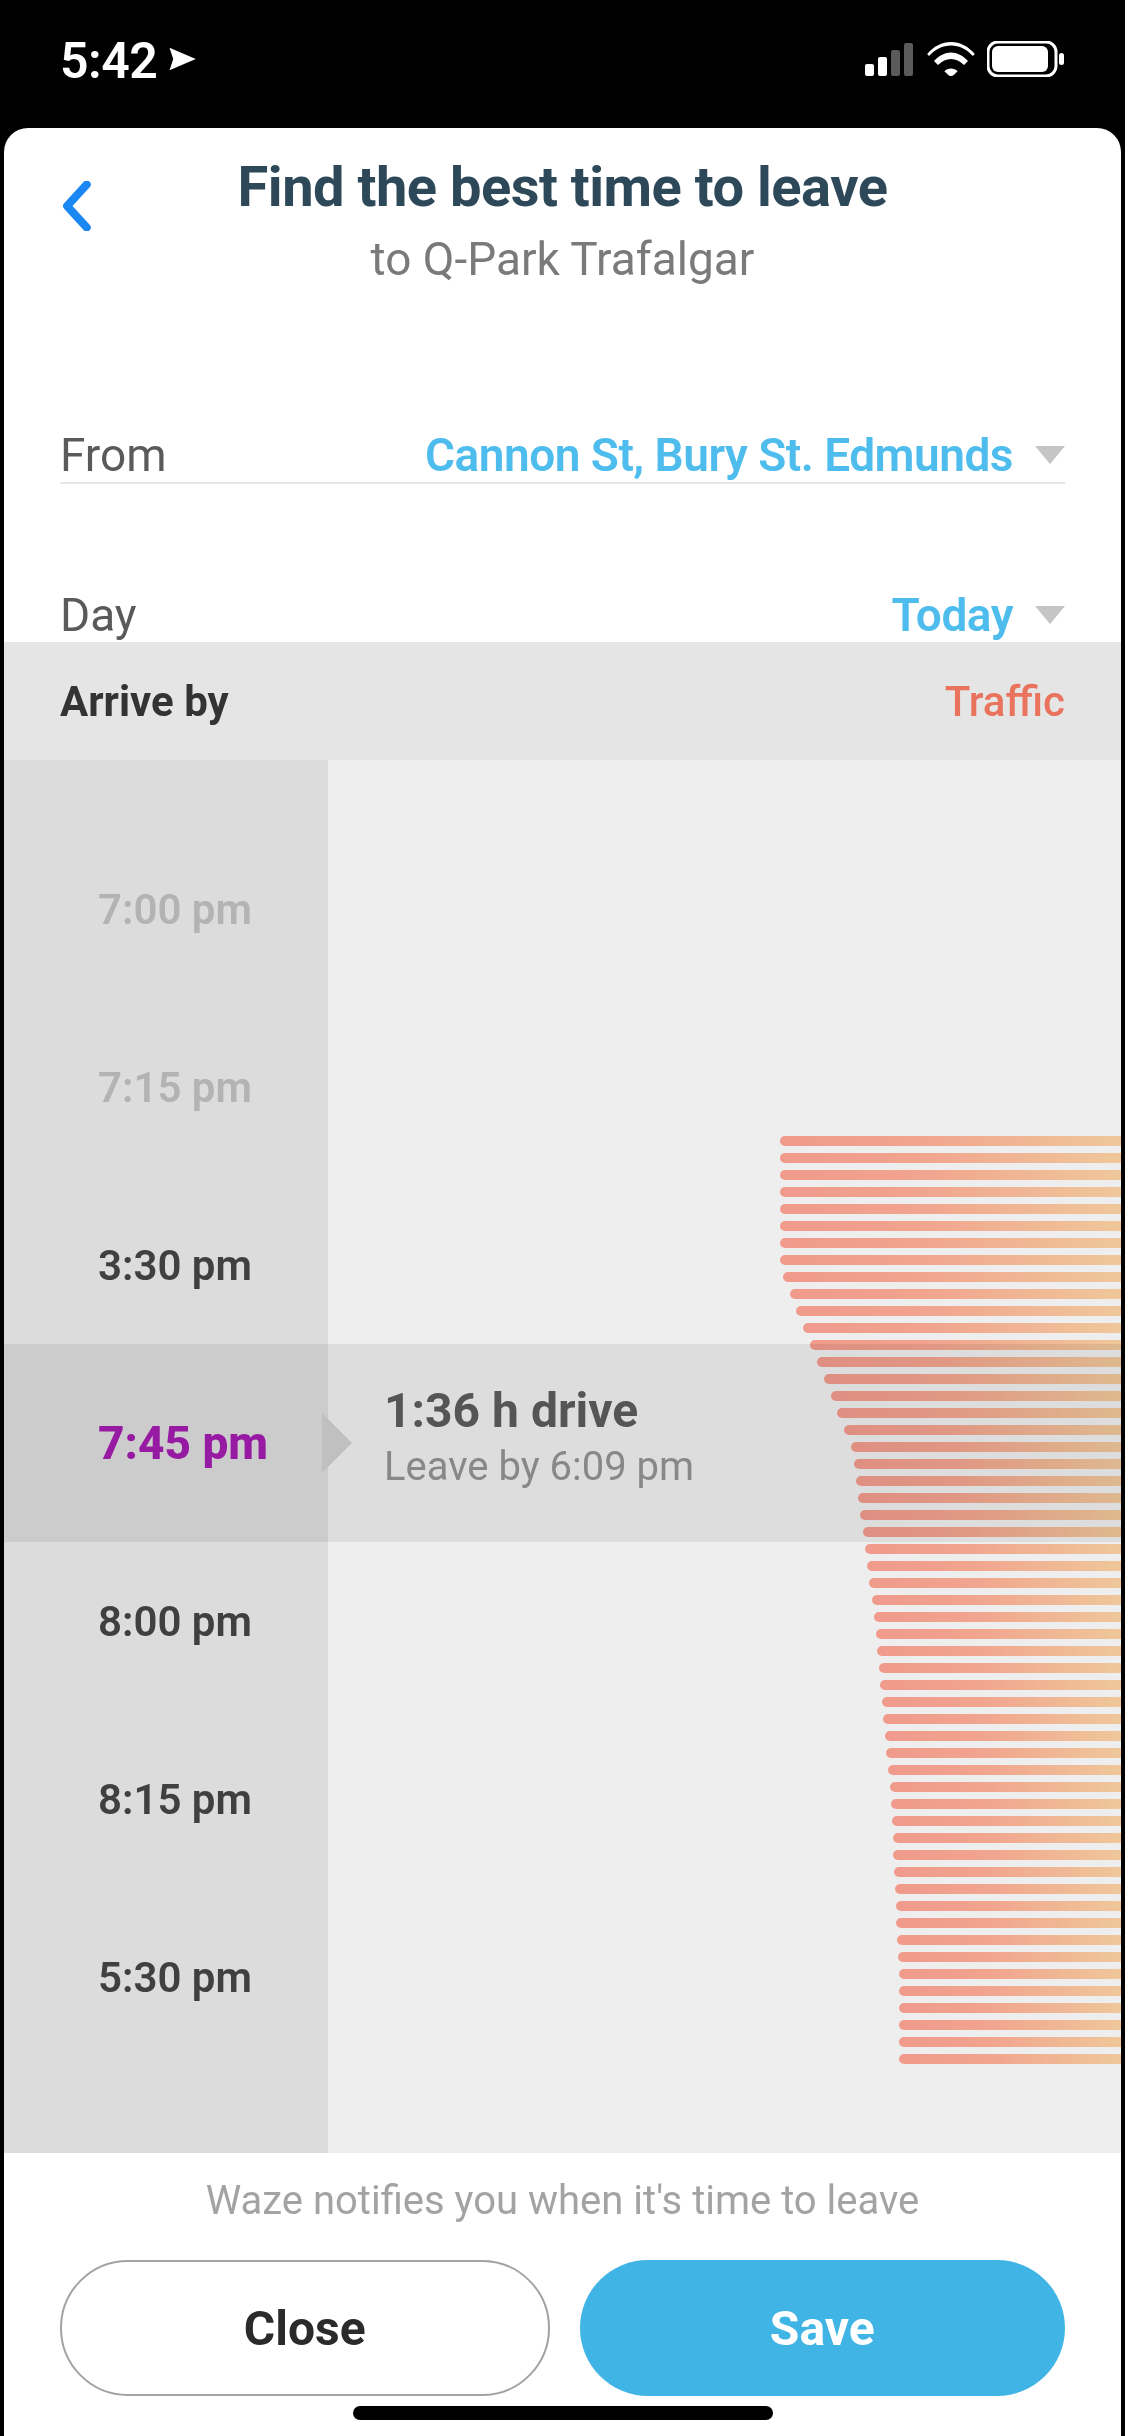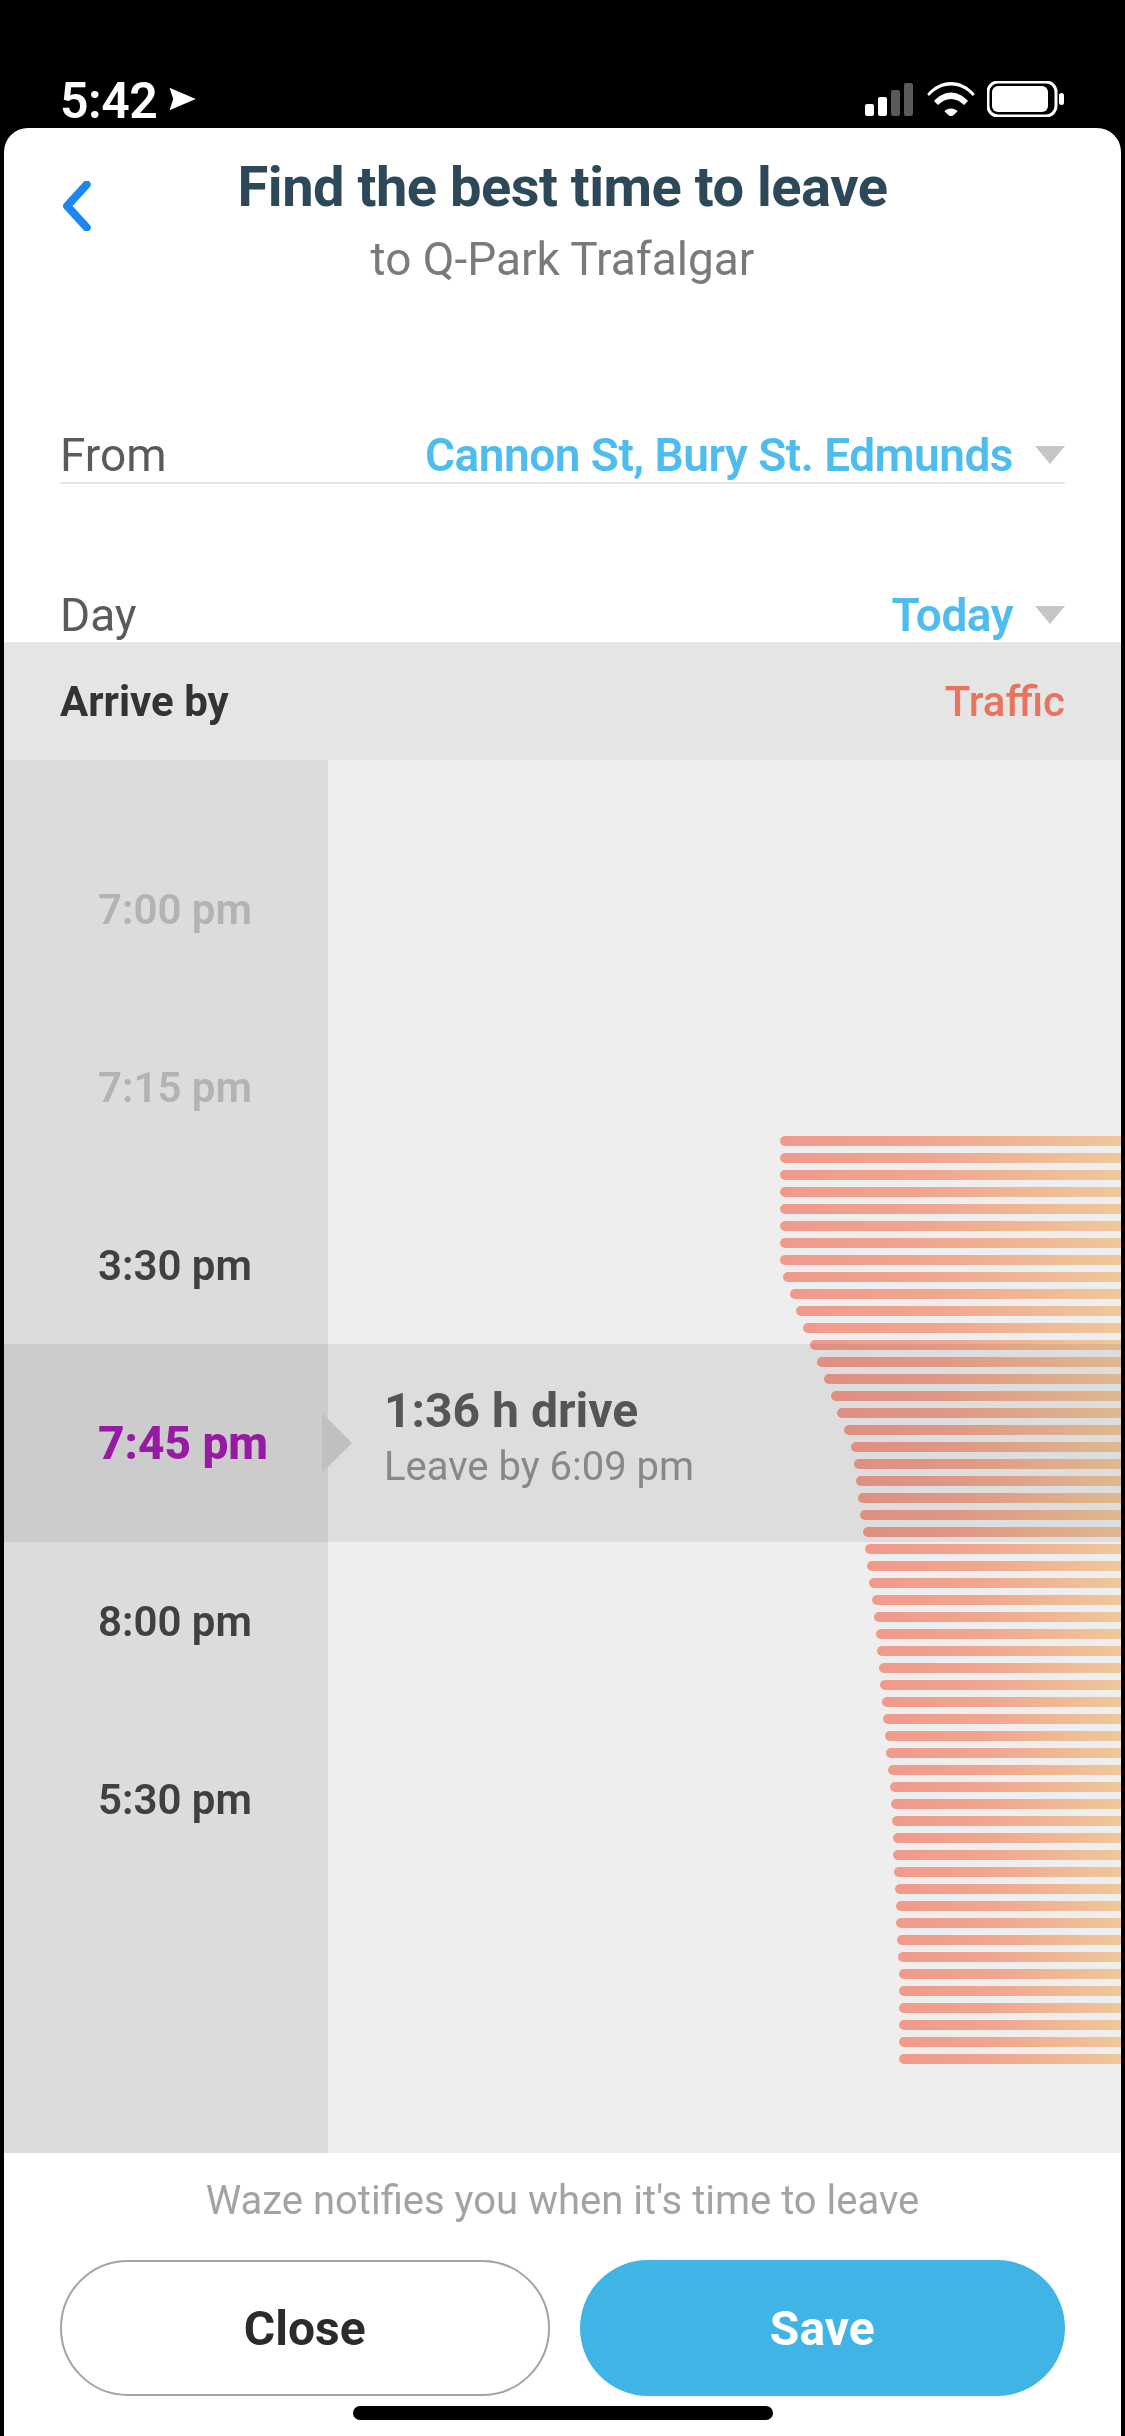--- a/index.html
+++ b/index.html
@@ -17,21 +17,20 @@
     
     .status-bar {
       width: 100%;
       height: 132px;
       background: #000;
       display: flex;
       justify-content: space-between;
       align-items: center;
       padding: 0 60px 10px 60px;
       color: #fff;
-      margin-top: 40px;
     }
     .status-left {
       display: flex;
       align-items: center;
       gap: 10px;
     }
     .status-time {
       font-size: 50px;
       font-weight: 600;
       letter-spacing: -0.5px;
@@ -357,20 +356,21 @@
     </div>
     <div class="graph-body">
       <div class="sel-band" id="sel-band" style="top: 584px; height: 198px;"></div>
       <div class="times-col">
         <div class="times-inner" id="times-inner" style="top: 60px; margin-left: 26px;">
             <div class="time-slot dim">7:00 pm</div>
             <div class="time-slot dim">7:15 pm</div>
             <div class="time-slot norm">3:30 pm</div>
             <div class="time-slot sel">7:45 pm<span class="slot-arrow"></span></div>
             <div class="time-slot norm">8:00 pm</div>
+            <div class="time-slot norm">8:15 pm</div>
             <div class="time-slot norm">5:30 pm</div>
           </div>
       </div>
       <div class="chart-col">
         <div class="bars" id="bars">
             <div class="bar" style="top: 376px; width: 341px; background: linear-gradient(to right, rgb(240, 154, 140) 0%, rgb(241, 164, 142) 40%, rgb(239, 199, 154) 100%);"></div>
             <div class="bar" style="top: 393px; width: 341px; background: linear-gradient(to right, rgb(240, 154, 140) 0%, rgb(241, 164, 142) 40%, rgb(239, 199, 154) 100%);"></div>
             <div class="bar" style="top: 410px; width: 341px; background: linear-gradient(to right, rgb(240, 154, 140) 0%, rgb(241, 164, 142) 40%, rgb(239, 199, 154) 100%);"></div>
             <div class="bar" style="top: 427px; width: 341px; background: linear-gradient(to right, rgb(240, 154, 140) 0%, rgb(241, 164, 142) 40%, rgb(239, 199, 154) 100%);"></div>
             <div class="bar" style="top: 444px; width: 341px; background: linear-gradient(to right, rgb(240, 154, 140) 0%, rgb(241, 164, 142) 40%, rgb(239, 199, 154) 100%);"></div>

